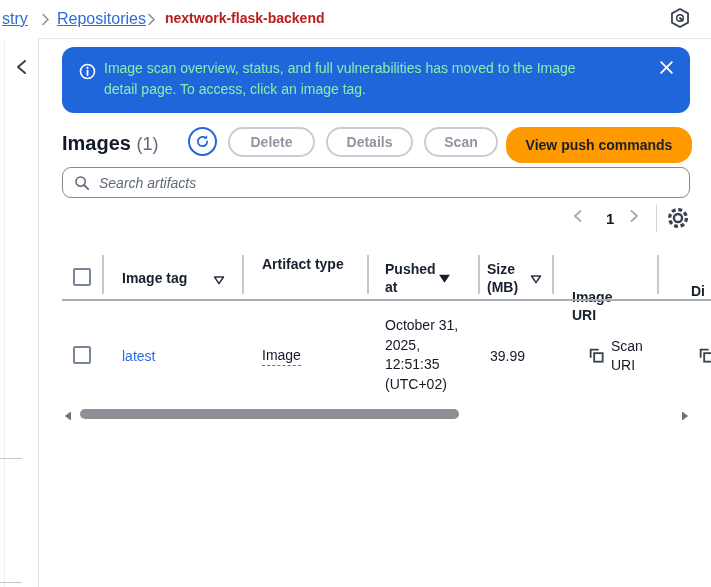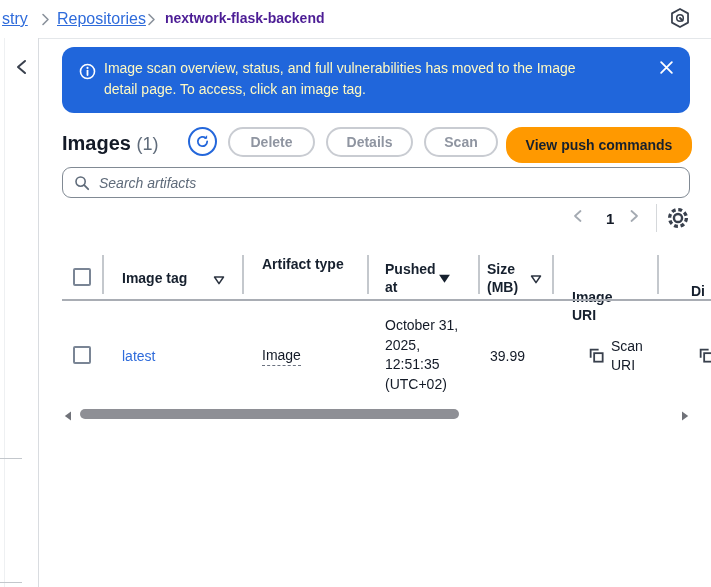--- a/index.html
+++ b/index.html
@@ -6,30 +6,30 @@
   body{
     width:711px;height:587px;position:relative;overflow:hidden;
     background:#ffffff;
     font-family:"Liberation Sans","DejaVu Sans",sans-serif;
     color:#141b26;font-size:14px;
   }
   .abs{position:absolute;}
   
   .topbar{left:0;top:0;width:711px;height:38px;background:#fff;border-bottom:1px solid #e4e7ea;}
   .crumb-link{color:#2e6bdb;text-decoration:underline;cursor:pointer;font-size:16px;}
-  .crumb-current{color:#4c1d95;font-weight:700;font-size:14px;}
+  .crumb-current{color:#b91c1c;font-weight:700;font-size:14px;}
   .crumb-sep svg{display:block;}
   
   .rail{left:0;top:38px;width:38px;height:549px;background:#fff;border-right:1px solid #d9dce0;}
   .rail-innerline{left:4px;top:38px;width:1px;height:549px;background:#eef0f2;}
   .rail-tick{height:1px;background:#c3c7cc;width:22px;left:0;}
   .collapse-btn{left:12px;top:58px;width:20px;height:20px;cursor:pointer;color:#39404d;background:none;border:none;padding:0;}
   
   .banner{left:62px;top:47px;width:628px;height:66px;background:#2066db;border-radius:12px;color:#fff;}
-  .banner-text{position:absolute;left:42px;top:11px;width:500px;font-size:14px;line-height:21px;color:#fef9c3;}
+  .banner-text{position:absolute;left:42px;top:11px;width:500px;font-size:14px;line-height:21px;color:#86efac;}
   .banner-close{position:absolute;right:14px;top:12px;width:20px;height:20px;background:none;border:none;color:#fff;cursor:pointer;padding:0;}
   
   .page-title{left:62px;top:128px;font-size:20px;font-weight:800;color:#131a27;line-height:30px;}
   .page-count{font-weight:400;color:#5f6b7a;font-size:18px;}
   .refresh-btn{left:188px;top:127px;width:29px;height:29px;border:2px solid #2467db;border-radius:50%;background:#fff;color:#2467db;cursor:pointer;padding:0;display:flex;align-items:center;justify-content:center;box-sizing:border-box;}
   .pill{height:30px;border-radius:16px;border:2px solid #c9ccd2;background:#fff;color:#8f95a1;font-weight:700;font-size:14px;font-family:inherit;cursor:pointer;box-sizing:border-box;}
   .pill-primary{height:36px;border-radius:16px;border:none;background:#ff9900;color:#16202e;font-weight:700;font-size:14px;font-family:inherit;cursor:pointer;box-sizing:border-box;}
   
   .search-box{left:62px;top:167px;width:628px;height:31px;border:1.5px solid #818a94;border-radius:9px;background:#fff;box-sizing:border-box;}
   .search-box input{position:absolute;left:34px;top:2px;width:580px;height:24px;border:none;outline:none;font-size:14px;font-style:italic;color:#be185d;font-family:inherit;background:transparent;}

